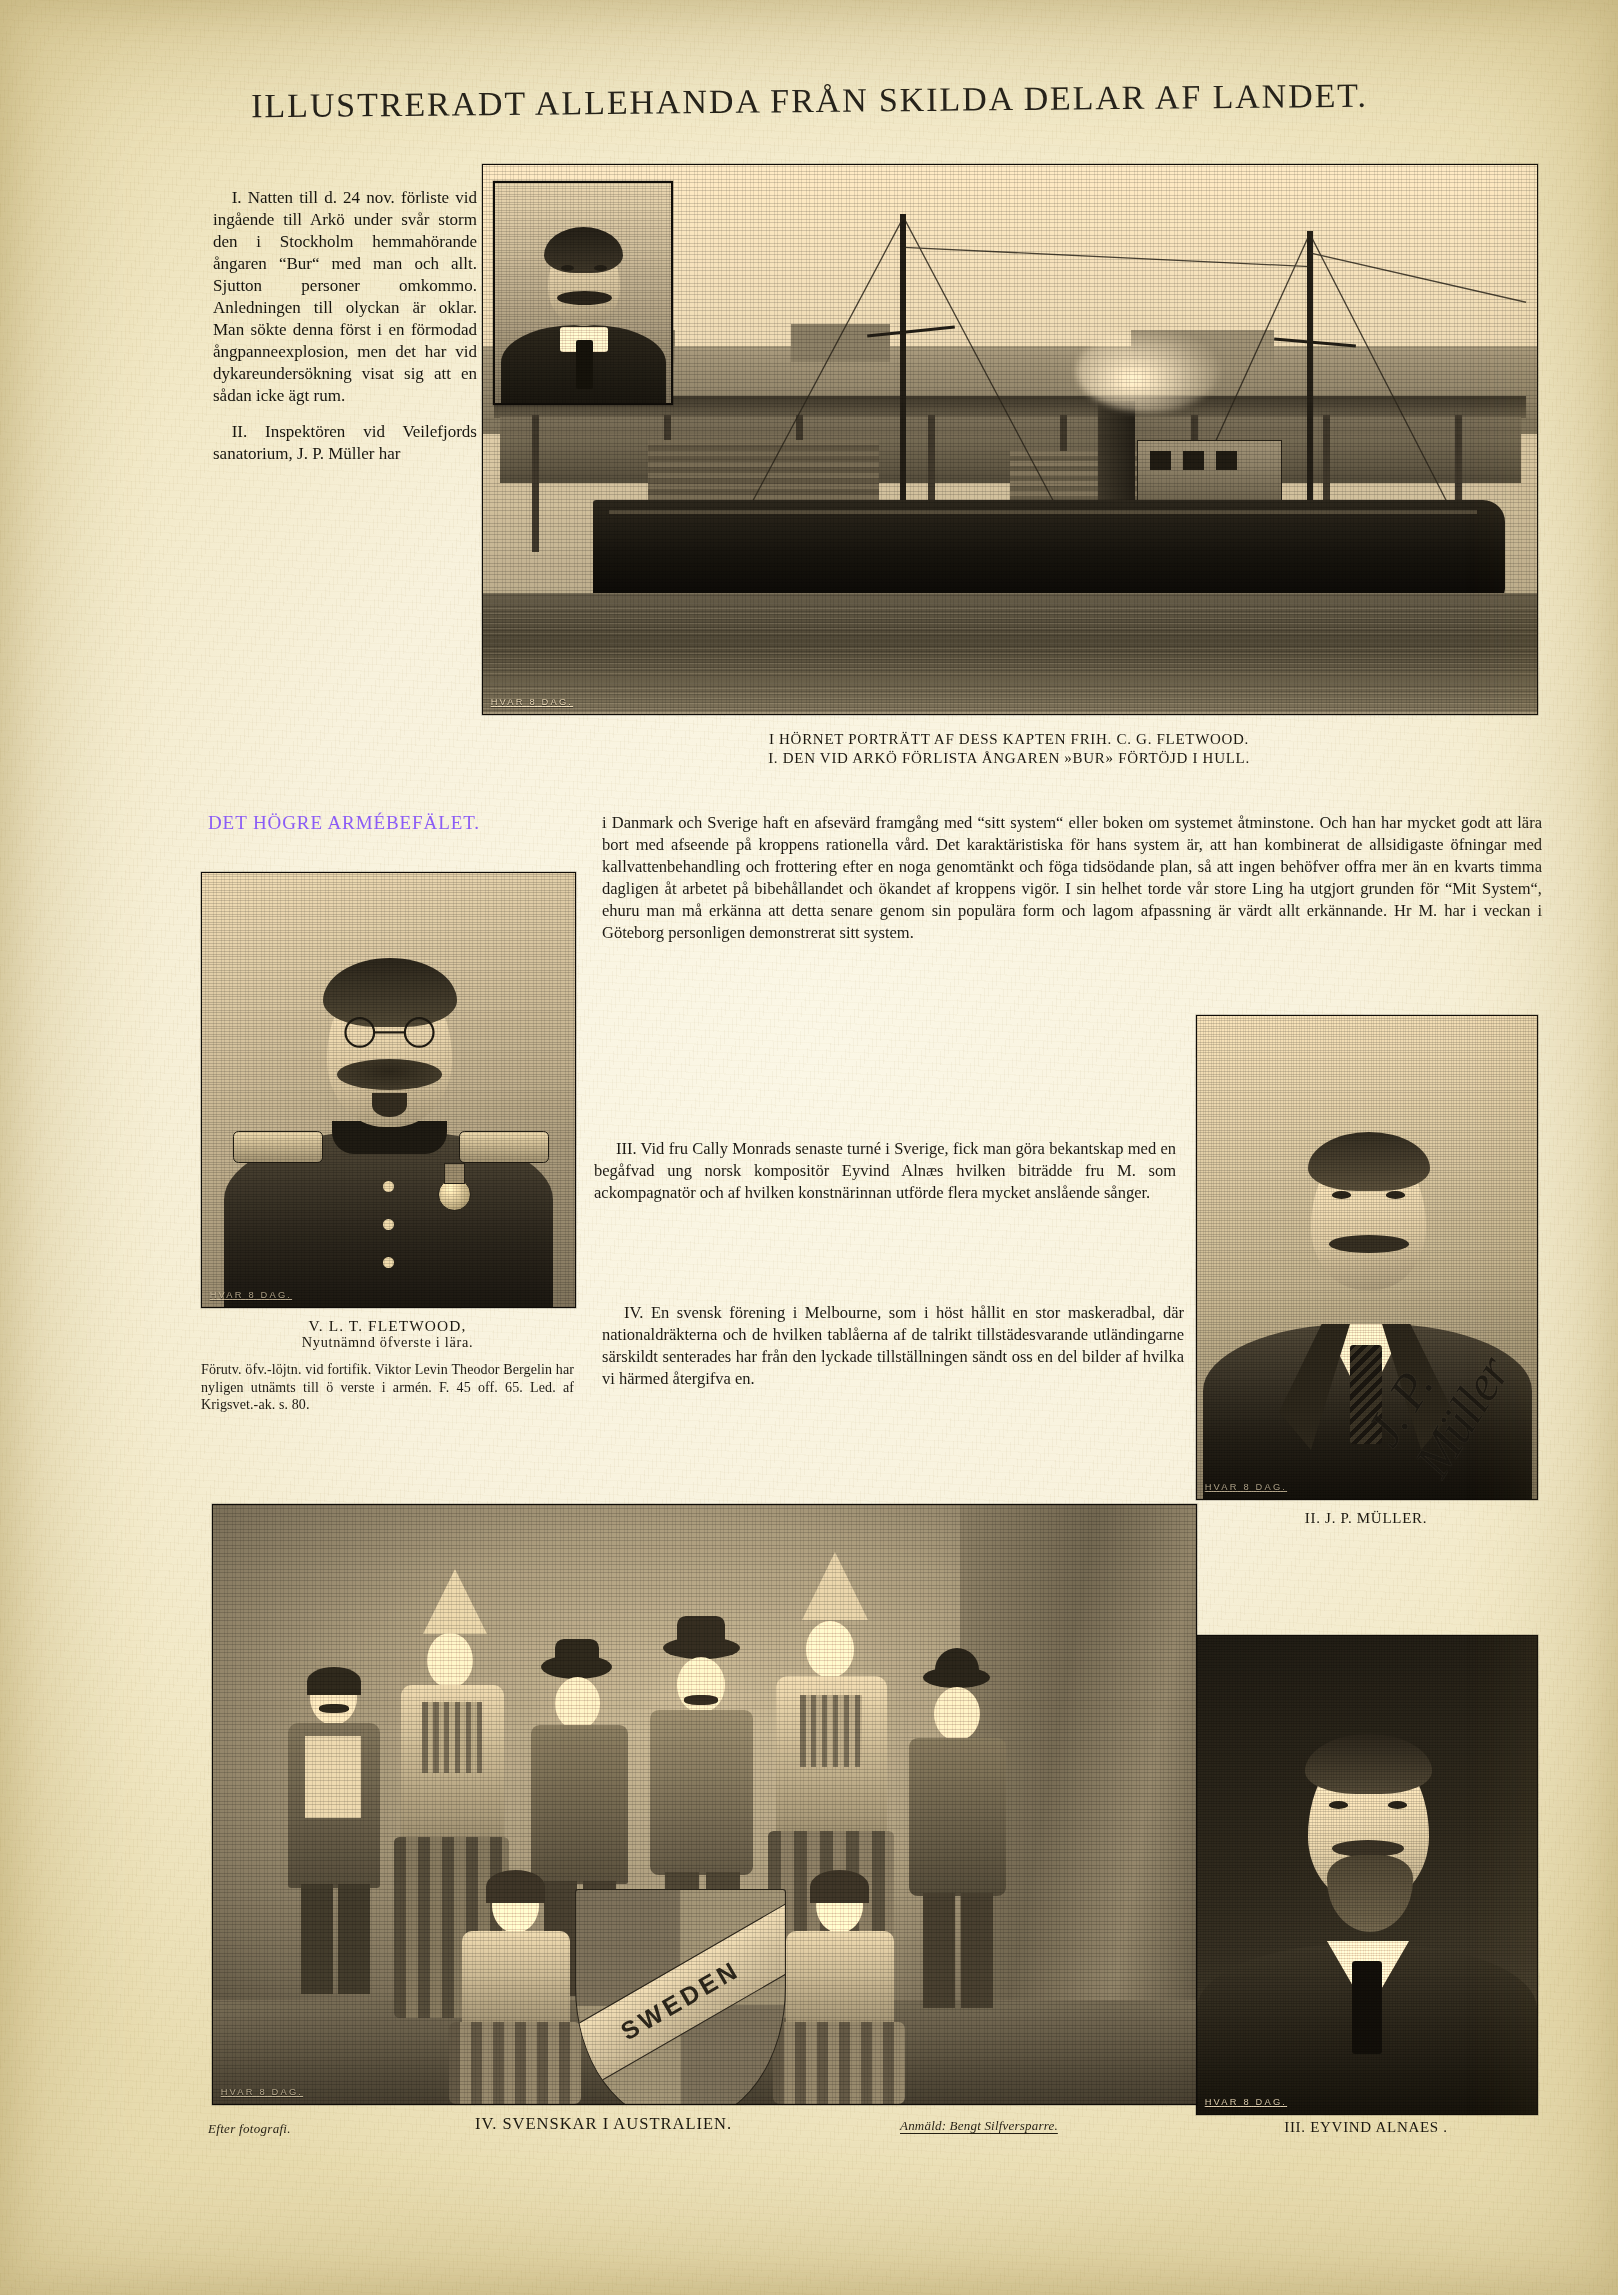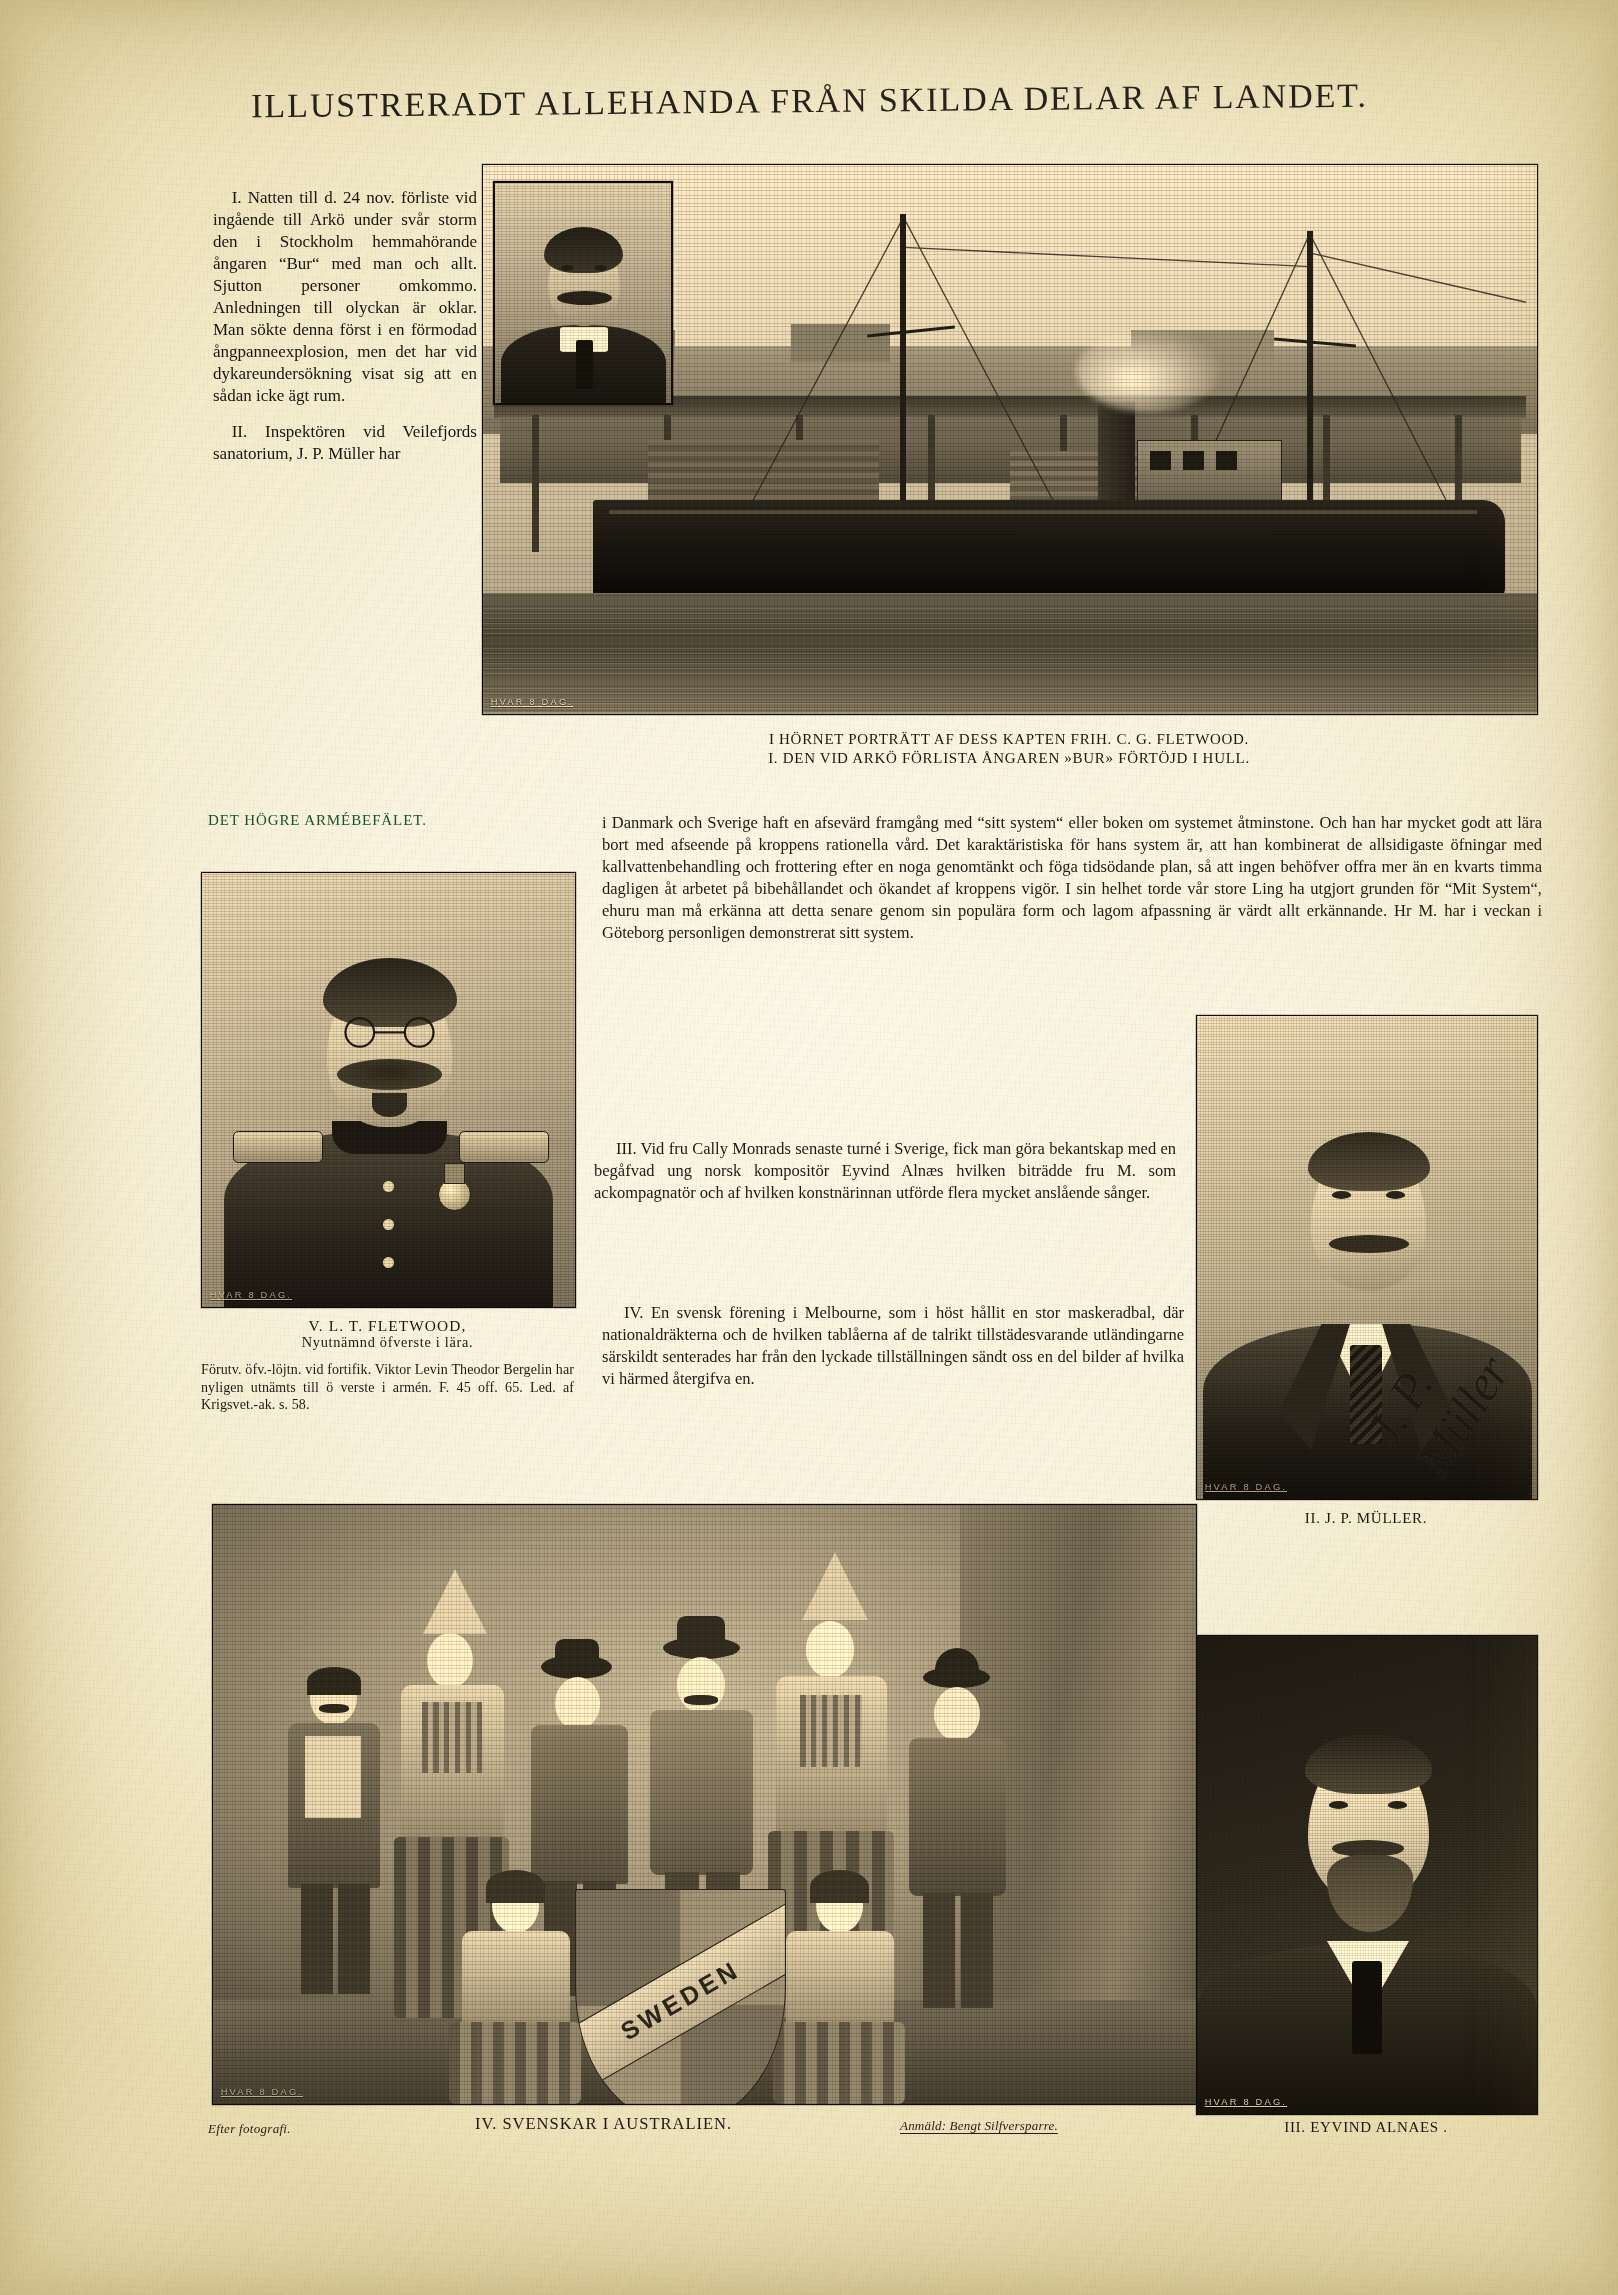--- a/index.html
+++ b/index.html
@@ -93,22 +93,22 @@
   .capbig{ font-size:15px; line-height:18.7px; }
   .capsm{ font-size:13.7px; line-height:17px; }
   .capbody{
     font-size:14px;line-height:17.6px;text-align:justify;letter-spacing:0.1px;
   }
   .ital{ font-style:italic; }
 
   
   #armhead{
     position:absolute;
-    font-size:15px;letter-spacing:0.9px;
-    color:#14532d;
+    font-size:19px;letter-spacing:0.9px;
+    color:#8b5cf6;
   }
 
   
   .ship-sky{position:absolute;inset:0;background:linear-gradient(180deg,#d8d2c2 0%,#c9c2ae 38%,#b4ad97 60%,#8d8876 100%);}
   .shed{position:absolute;background:linear-gradient(180deg,#6d6655 0%,#57513f 55%,#433d2e 100%);}
   .shedroof{position:absolute;background:linear-gradient(180deg,#3a3427 0%,#5d5645 100%);}
   .post{position:absolute;background:#3b3528;}
   .hull{position:absolute;background:linear-gradient(180deg,#2a251a 0%,#17140d 55%,#0d0b07 100%);border-radius:3.3px 22px 10px 4.4px;}
   .mast{position:absolute;background:#221d14;}
   .funnel{position:absolute;background:linear-gradient(90deg,#3b3527,#241f16);}
@@ -291,21 +291,21 @@
 
     <div class="stache" style="left:135px;top:186px;width:105px;height:31px;background:radial-gradient(ellipse at 50% 40%,#2e2718,#4a412c);"></div>
     <div style="position:absolute;left:170px;top:220px;width:35px;height:24px;border-radius:0 0 50% 50%;background:#332b1c;"></div>
     <div class="wm dk">HVAR 8 DAG.</div>
   </div>
 
   <div class="cap capsm" style="left:201px;top:1317px;width:373px;">
     <span class="l" style="font-size:15.4px;letter-spacing:1.1px;">V. L. T. FLETWOOD,</span>
     <span class="l" style="font-size:14.3px;">Nyutnämnd öfverste i lära.</span>
   </div>
-  <div class="capbody" style="position:absolute;left:201px;top:1361px;width:373px;">Förutv. öfv.-löjtn. vid fortifik. Viktor Levin Theodor Bergelin har nyligen utnämts till ö verste i armén. F. 45 off. 65. Led. af Krigsvet.-ak. s. 58.</div>
+  <div class="capbody" style="position:absolute;left:201px;top:1361px;width:373px;">Förutv. öfv.-löjtn. vid fortifik. Viktor Levin Theodor Bergelin har nyligen utnämts till ö verste i armén. F. 45 off. 65. Led. af Krigsvet.-ak. s. 80.</div>
 
   <div class="photo halftone sepia" style="left:1196px;top:1015px;width:340px;height:483px;">
     <div class="pbg" style="background:linear-gradient(170deg,#d6cdb5 0%,#aba386 55%,#6d6654 100%);"></div>
     <div class="torso" style="left:5.5px;top:308px;width:329px;height:176px;background:linear-gradient(180deg,#4b4434,#231e14 65%,#15110a);"></div>
 
     <div style="position:absolute;left:127px;top:308px;width:82px;height:82px;background:#e9e3ce;
                 clip-path:polygon(0 0,100% 0,50% 100%);"></div>
     <div class="tie" style="left:153px;top:329px;width:32px;height:99px;border-radius:3.3px;
                 background:repeating-linear-gradient(135deg,#1c1710 0 4.4px,#3a3222 4.4px 8.8px);"></div>
 

